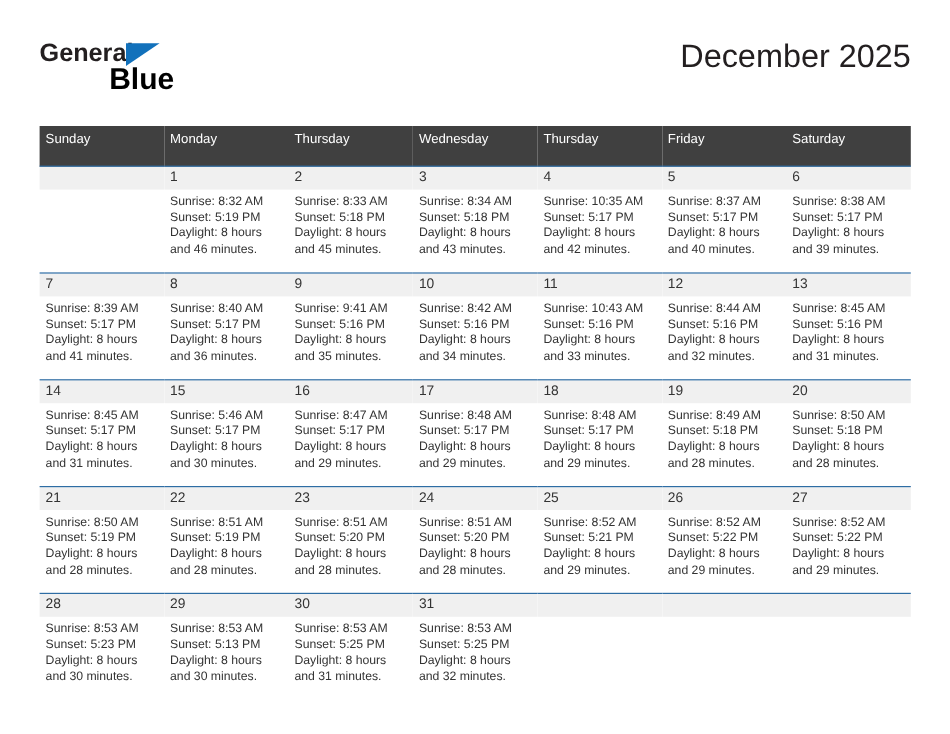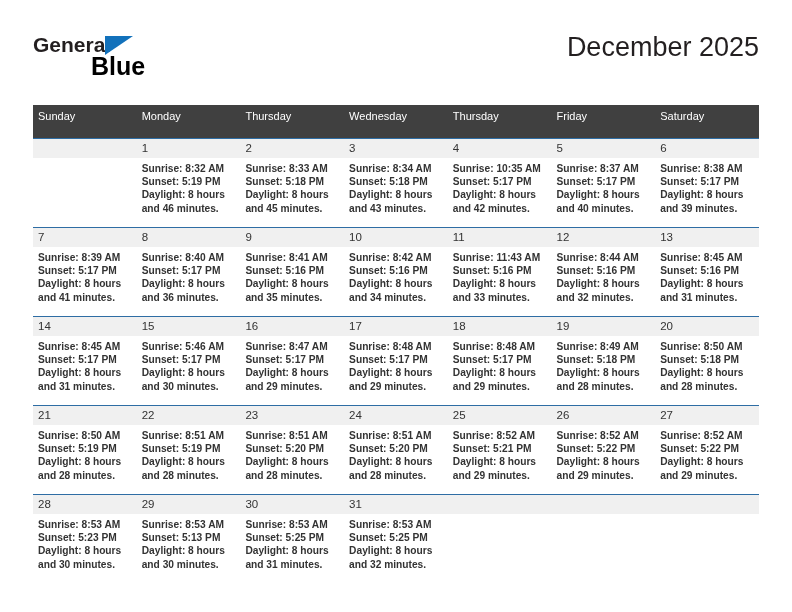--- a/index.html
+++ b/index.html
@@ -130,21 +130,20 @@
   }
   td.empty .daynum {
     background: #f0f0f0;
     color: transparent;
   }
   .info {
     padding: 4px 4px 0 5px;
     font-size: 10.2px;
     line-height: 13.2px;
     color: #333333;
-    font-weight: bold;
   }
   .info div { white-space: nowrap; }
 </style>
 </head>
 <body>
 
 <div class="page">
 
   <div class="header">
 
@@ -247,39 +246,39 @@
             <div class="info">
               <div>Sunrise: 8:40 AM</div>
               <div>Sunset: 5:17 PM</div>
               <div>Daylight: 8 hours</div>
               <div>and 36 minutes.</div>
             </div>
           </td>
           <td>
             <span class="daynum">9</span>
             <div class="info">
-              <div>Sunrise: 8:41 AM</div>
+              <div>Sunrise: 9:41 AM</div>
               <div>Sunset: 5:16 PM</div>
               <div>Daylight: 8 hours</div>
               <div>and 35 minutes.</div>
             </div>
           </td>
           <td>
             <span class="daynum">10</span>
             <div class="info">
               <div>Sunrise: 8:42 AM</div>
               <div>Sunset: 5:16 PM</div>
               <div>Daylight: 8 hours</div>
               <div>and 34 minutes.</div>
             </div>
           </td>
           <td>
             <span class="daynum">11</span>
             <div class="info">
-              <div>Sunrise: 11:43 AM</div>
+              <div>Sunrise: 10:43 AM</div>
               <div>Sunset: 5:16 PM</div>
               <div>Daylight: 8 hours</div>
               <div>and 33 minutes.</div>
             </div>
           </td>
           <td>
             <span class="daynum">12</span>
             <div class="info">
               <div>Sunrise: 8:44 AM</div>
               <div>Sunset: 5:16 PM</div>

